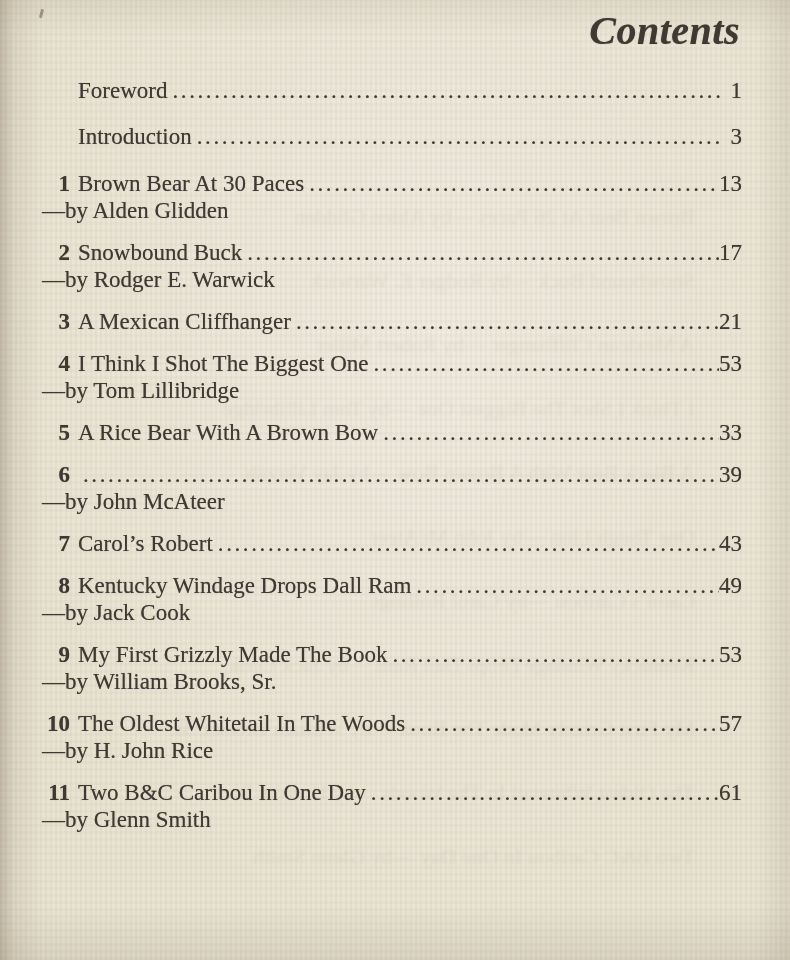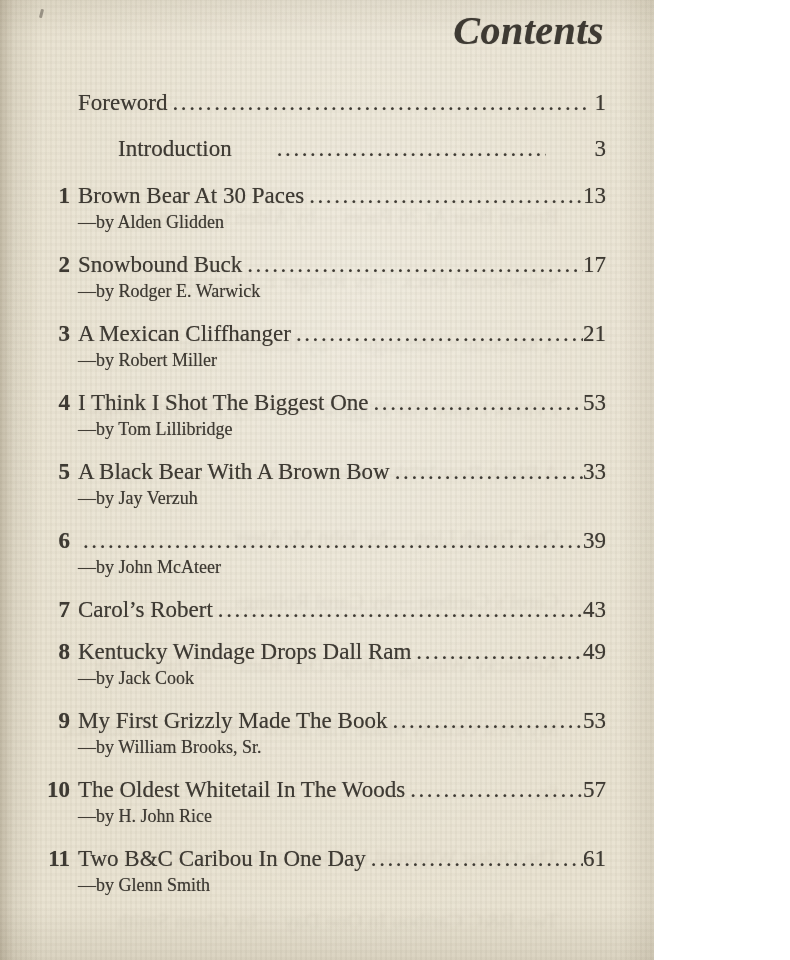--- a/index.html
+++ b/index.html
@@ -8,21 +8,21 @@
   }
   html,body{
     margin:0;
     width:790px;
     height:960px;
     overflow:hidden;
     font-family:"Liberation Serif","DejaVu Serif",serif;
   }
   .page{
     position:relative;
-    width:654px;
+    width:790px;
     height:960px;
     color:var(--ink);
     background:
       radial-gradient(ellipse at 55% 35%, rgba(255,255,255,0.28), rgba(255,255,255,0) 72%),
       linear-gradient(90deg, rgba(110,96,70,0.30) 0px, rgba(110,96,70,0.10) 14px, rgba(110,96,70,0.0) 42px),
       linear-gradient(270deg, rgba(110,96,70,0.12) 0px, rgba(110,96,70,0.0) 34px),
       linear-gradient(180deg, rgba(110,96,70,0.10) 0px, rgba(110,96,70,0.0) 36px),
       linear-gradient(0deg, rgba(110,96,70,0.12) 0px, rgba(110,96,70,0.0) 54px),
       var(--paper);
   }
@@ -92,28 +92,27 @@
     overflow:hidden;
     white-space:nowrap;
     letter-spacing:2.6px;
     margin-left:5px;
     min-width:0;
   }
   .pg{
     flex:none;
   }
   .fm .pg{ margin-left:9px; }
-  .fm:first-child{ margin-top:36px; }
-  .fm + .fm{ margin-top:20px;gap:40px; }
+  .fm:first-child{ margin-top:24px; }
+  .fm + .fm{ margin-top:20px; }
   .fm + .entry{ margin-top:21px; }
   .entry{ margin-top:16px; }
   .entry .row{ line-height:26px; }
   .author{
-    margin-left:36px;
-    font-size:18px;
+    font-size:23px;
     line-height:27px;
     white-space:nowrap;
   }
   
   .pen-mark{
     position:absolute;
     left:40px; top:9px;
     width:3px; height:9px;
     background:rgba(70,65,55,0.45);
     transform:rotate(14deg);
@@ -174,41 +173,39 @@
     <div class="author">—by Rodger E. Warwick</div>
   </div>
 
   <div class="entry">
     <div class="row">
       <span class="num">3</span>
       <span class="label">A Mexican Cliffhanger</span>
       <span class="dots">................................................................................................................................................................</span>
       <span class="pg">21</span>
     </div>
-    <div class="author">—by Robert Miller</div>
   </div>
 
   <div class="entry">
     <div class="row">
       <span class="num">4</span>
       <span class="label">I Think I Shot The Biggest One</span>
       <span class="dots">................................................................................................................................................................</span>
       <span class="pg">53</span>
     </div>
     <div class="author">—by Tom Lillibridge</div>
   </div>
 
   <div class="entry">
     <div class="row">
       <span class="num">5</span>
-      <span class="label">A Black Bear With A Brown Bow</span>
+      <span class="label">A Rice Bear With A Brown Bow</span>
       <span class="dots">................................................................................................................................................................</span>
       <span class="pg">33</span>
     </div>
-    <div class="author">—by Jay Verzuh</div>
   </div>
 
   <div class="entry">
     <div class="row">
       <span class="num">6</span>
       <span class="dots">................................................................................................................................................................</span>
       <span class="pg">39</span>
     </div>
     <div class="author">—by John McAteer</div>
   </div>

